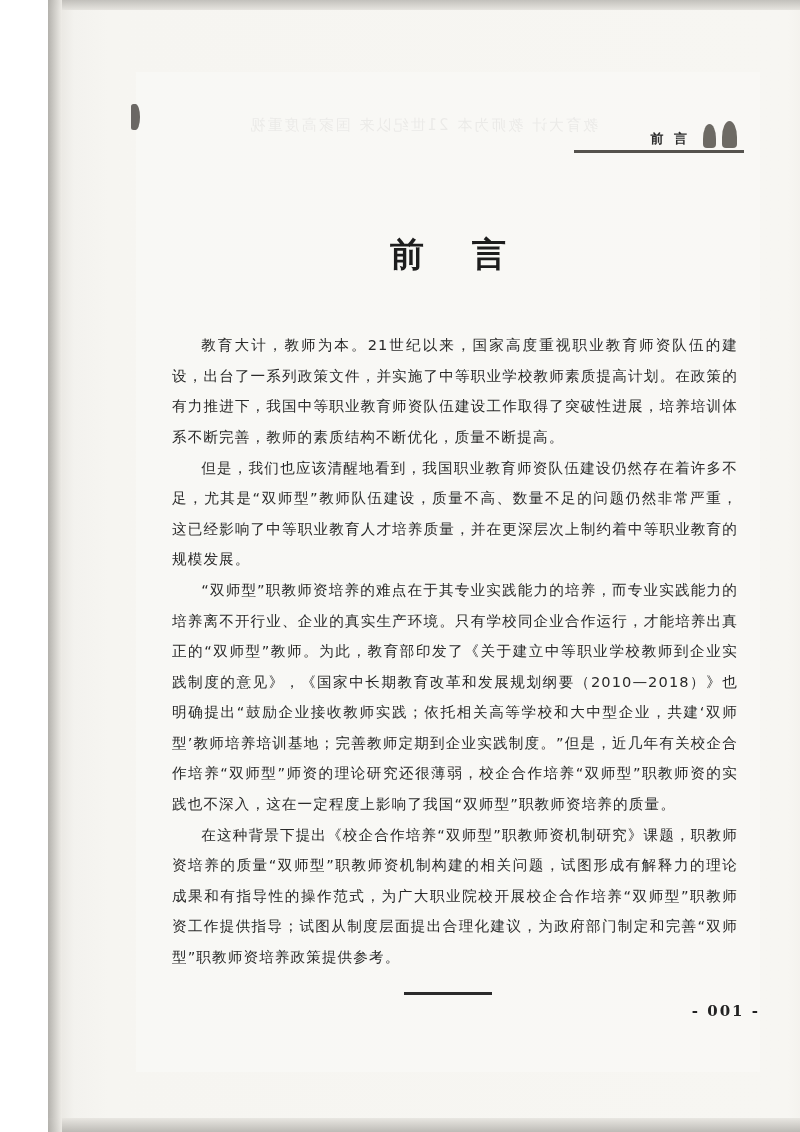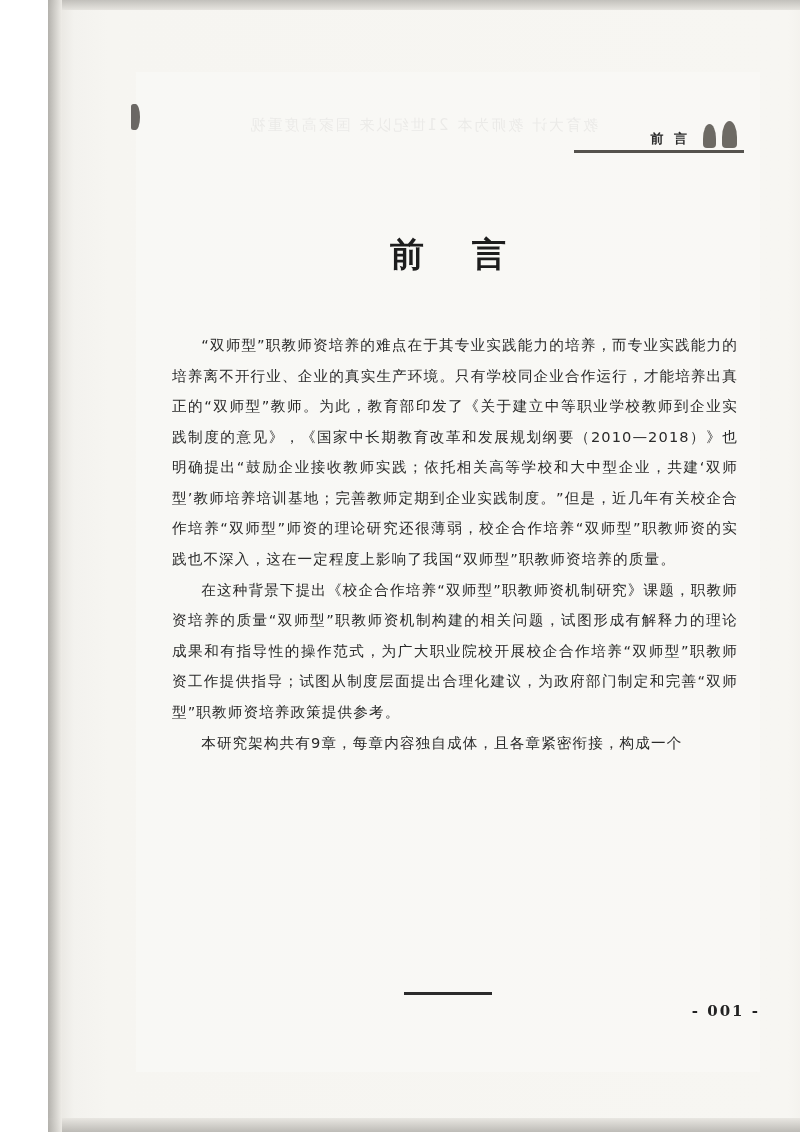--- a/index.html
+++ b/index.html
@@ -205,23 +205,24 @@
           <span class="b1"></span>
             <span class="b2"></span>
         </span>
       </div>
       <div class="rh-rule"></div>
     </div>
 
     <div class="doc-title">前 言</div>
 
     <div class="body-text">
+      <p>教育大计，教师为本。21世纪以来，国家高度重视职业教育师资队伍的建设，出台了一系列政策文件，并实施了中等职业学校教师素质提高计划。在政策的有力推进下，我国中等职业教育师资队伍建设工作取得了突破性进展，培养培训体系不断完善，教师的素质结构不断优化，质量不断提高。</p>
+      <p>但是，我们也应该清醒地看到，我国职业教育师资队伍建设仍然存在着许多不足，尤其是“双师型”教师队伍建设，质量不高、数量不足的问题仍然非常严重，这已经影响了中等职业教育人才培养质量，并在更深层次上制约着中等职业教育的规模发展。</p>
       <p>“双师型”职教师资培养的难点在于其专业实践能力的培养，而专业实践能力的培养离不开行业、企业的真实生产环境。只有学校同企业合作运行，才能培养出真正的“双师型”教师。为此，教育部印发了《关于建立中等职业学校教师到企业实践制度的意见》，《国家中长期教育改革和发展规划纲要（2010—2018）》也明确提出“鼓励企业接收教师实践；依托相关高等学校和大中型企业，共建‘双师型’教师培养培训基地；完善教师定期到企业实践制度。”但是，近几年有关校企合作培养“双师型”师资的理论研究还很薄弱，校企合作培养“双师型”职教师资的实践也不深入，这在一定程度上影响了我国“双师型”职教师资培养的质量。</p>
       <p>在这种背景下提出《校企合作培养“双师型”职教师资机制研究》课题，职教师资培养的质量“双师型”职教师资机制构建的相关问题，试图形成有解释力的理论成果和有指导性的操作范式，为广大职业院校开展校企合作培养“双师型”职教师资工作提供指导；试图从制度层面提出合理化建议，为政府部门制定和完善“双师型”职教师资培养政策提供参考。</p>
-      <p>本研究架构共有9章，每章内容独自成体，且各章紧密衔接，构成一个</p>
     </div>
 
     <div class="folio">
       <span class="rule"></span>
       <span>- 001 -</span>
     </div>
 
   </div>
 </div>
 

